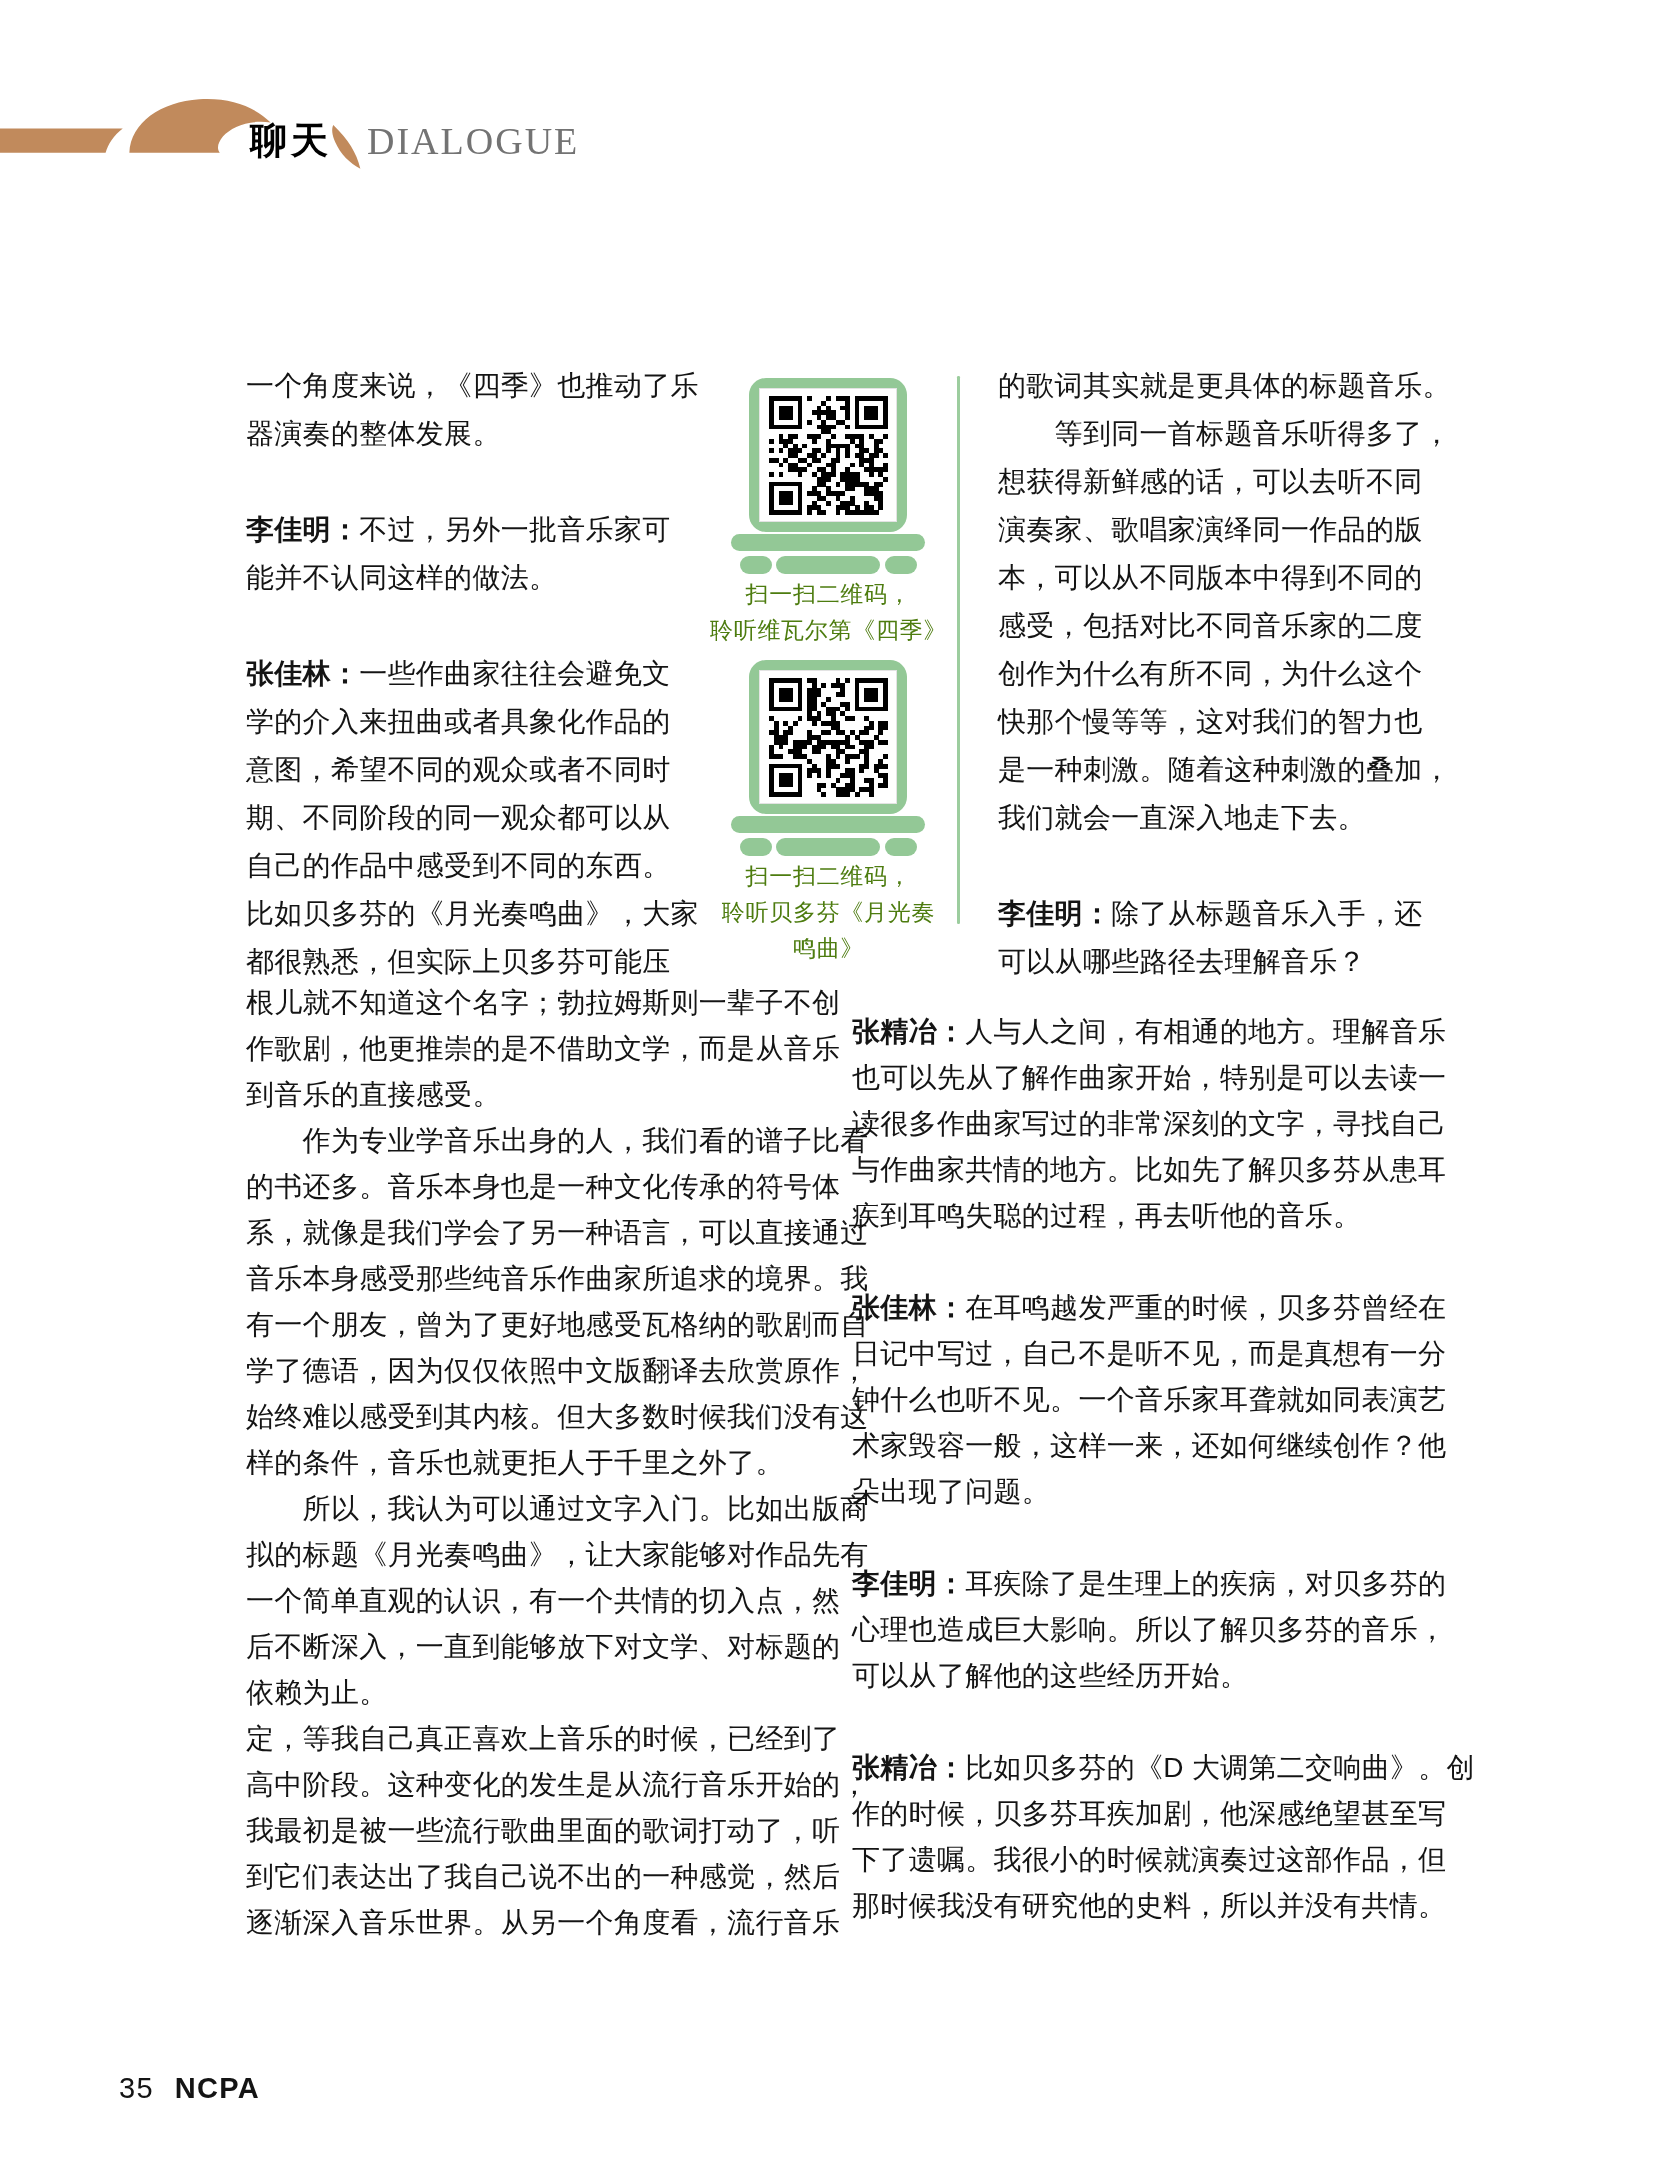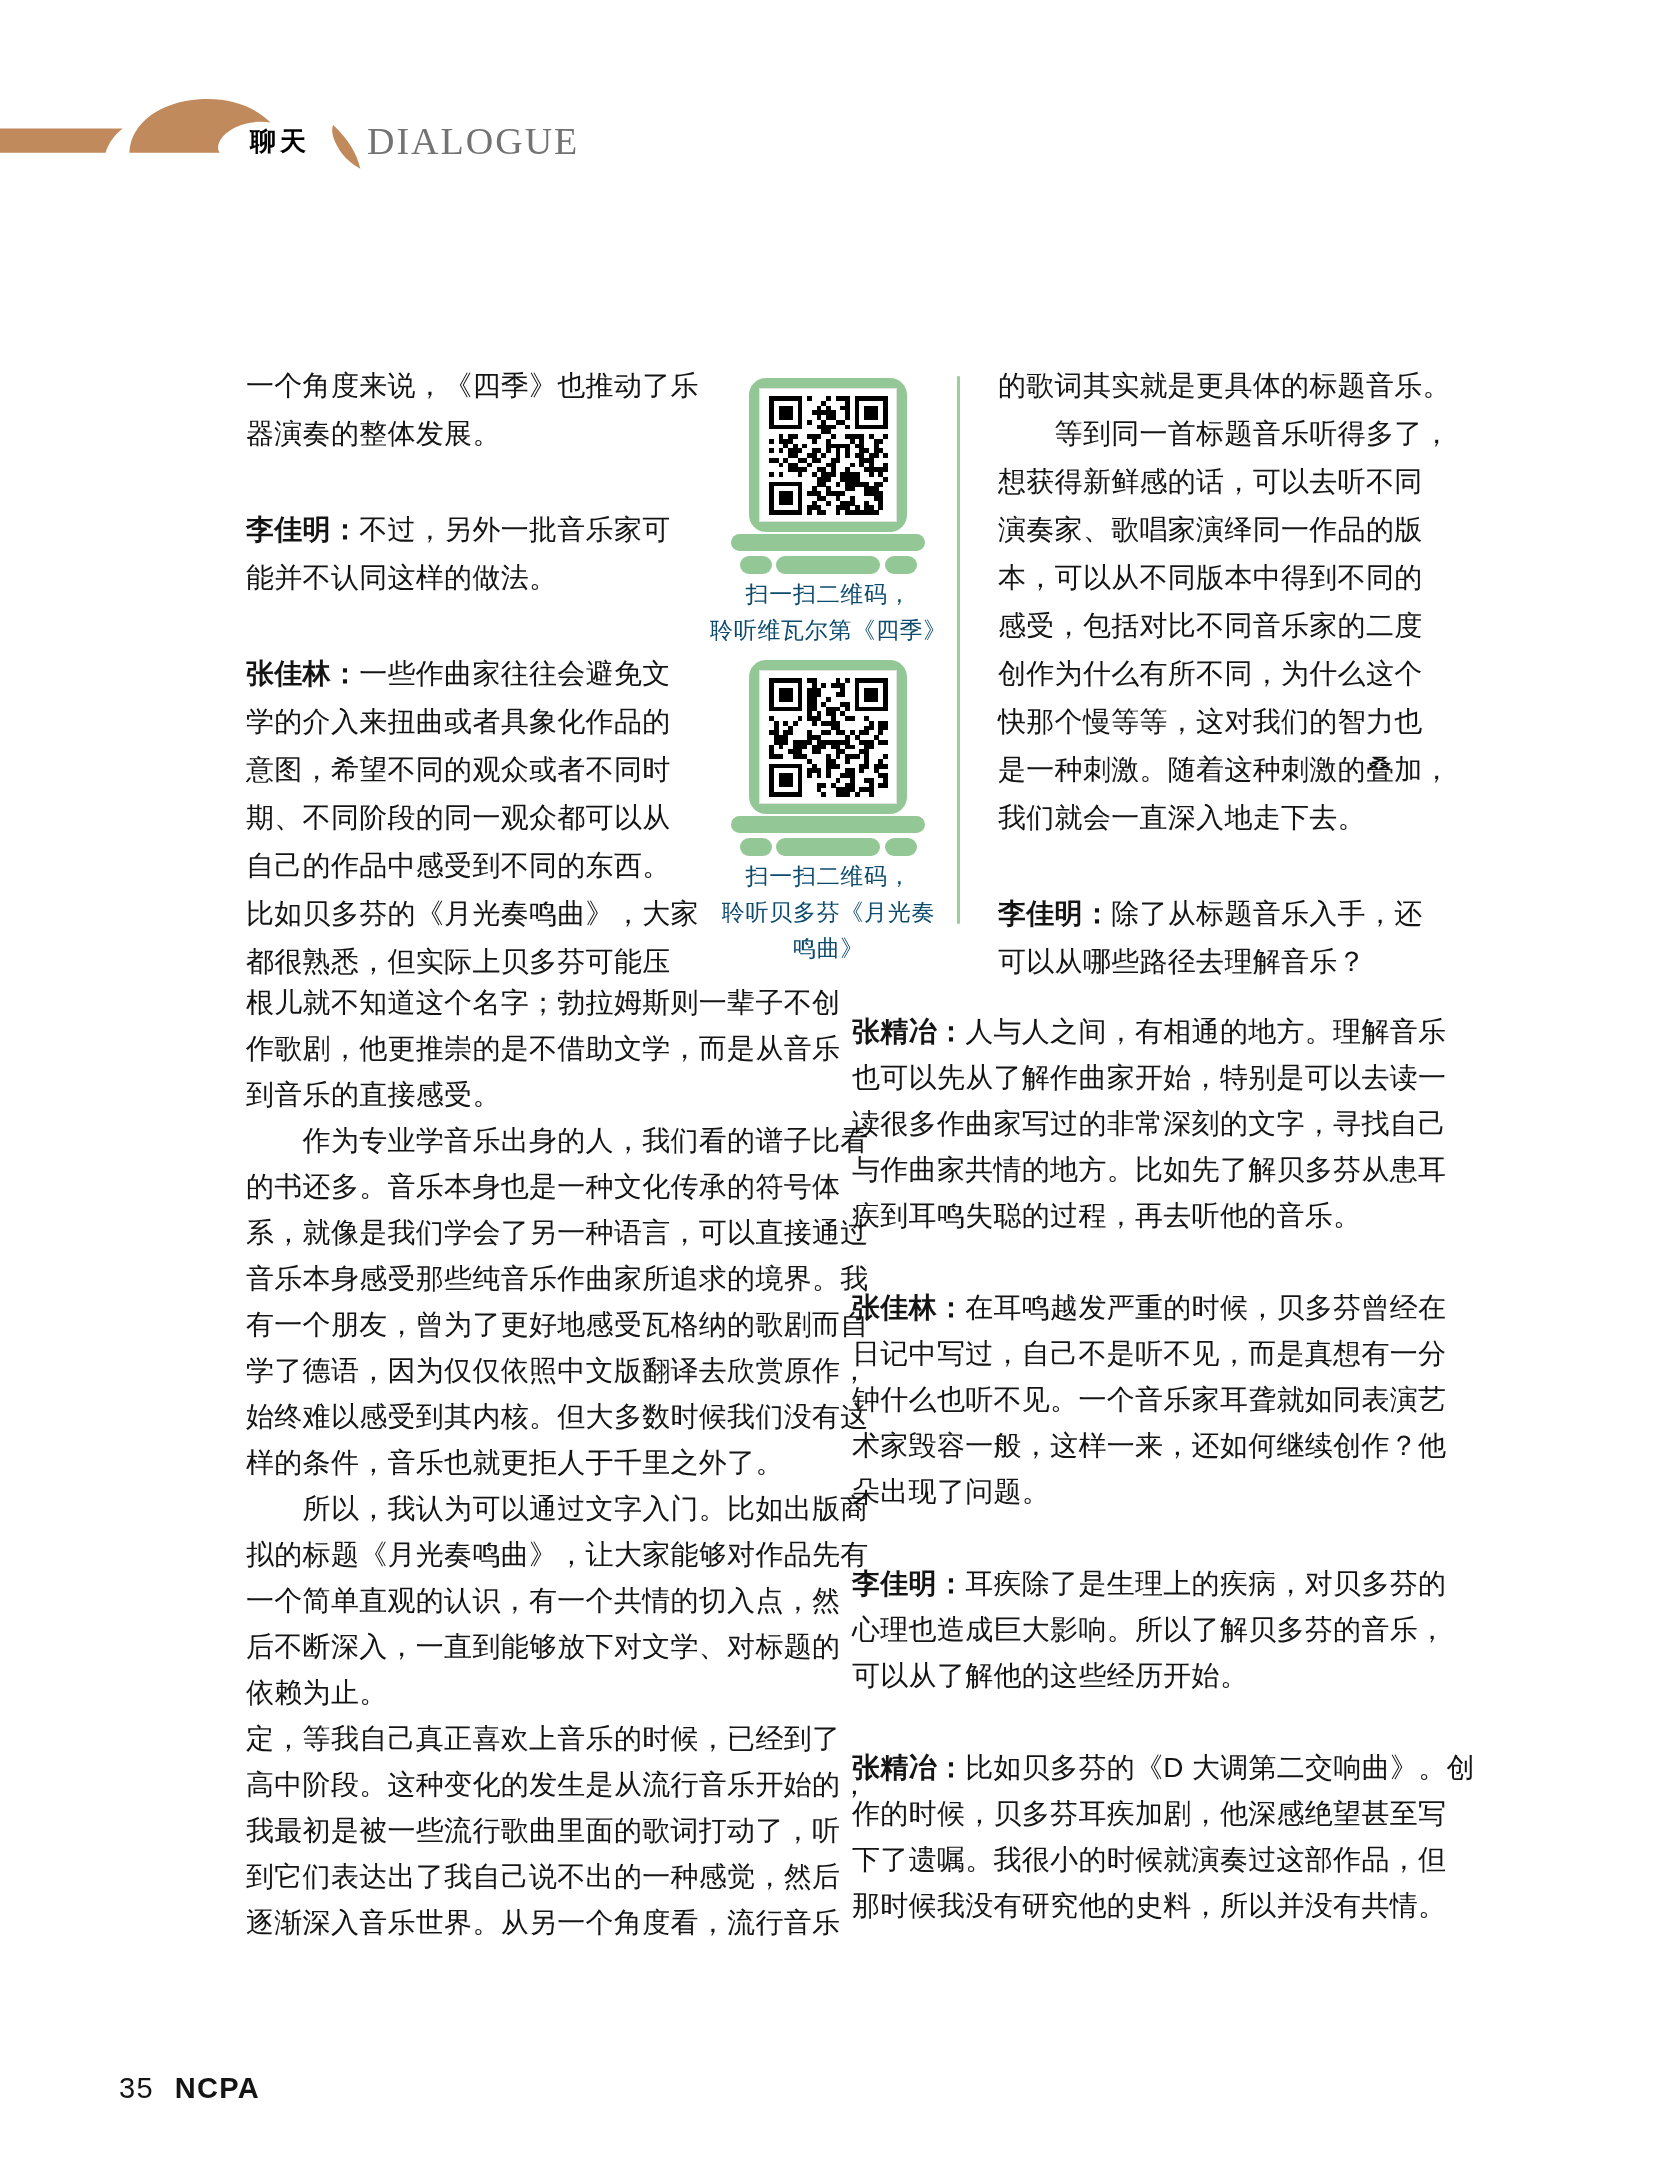--- a/index.html
+++ b/index.html
@@ -3,21 +3,21 @@
 <meta charset="utf-8">
 <style>
   html,body{margin:0;padding:0;}
   body{
     width:1676px;height:2183px;position:relative;background:#ffffff;overflow:hidden;
     font-family:"Liberation Sans","DejaVu Sans",sans-serif;color:#141414;
   }
   
   #header-svg{position:absolute;left:0;top:92px;width:594px;height:86px;}
   .hdr-cn{
-    position:absolute;left:250px;top:121px;font-size:26px;font-weight:700;
+    position:absolute;left:250px;top:121px;font-size:37px;font-weight:700;
     letter-spacing:4px;color:#000;line-height:40px;
   }
   .hdr-en{
     position:absolute;left:367px;top:120px;font-family:"Liberation Serif","DejaVu Serif",serif;
     font-size:38px;letter-spacing:2px;color:#737373;line-height:42px;
   }
   
   .textcol{position:absolute;}
   .line{
     height:var(--lh);line-height:var(--lh);font-size:28px;letter-spacing:0.3px;
@@ -45,21 +45,21 @@
   }
   .feet{
     position:absolute;left:-9.2px;top:178px;width:177px;height:18px;
     display:flex;justify-content:space-between;
   }
   .foot{height:18px;background:#93c896;border-radius:9.2px;}
   .foot.small{width:32px;}
   .foot.wide{width:104px;}
   .qr-caption{
     position:absolute;left:-69px;width:297px;text-align:center;
-    color:#0c4a6e;font-size:23px;line-height:36px;letter-spacing:0.7px;
+    color:#4d7c0f;font-size:23px;line-height:36px;letter-spacing:0.7px;
   }
   #laptop-1{left:749px;top:378px;}
   #laptop-2{left:749px;top:660px;}
   #laptop-1 .qr-caption{top:198px;}
   #laptop-2 .qr-caption{top:198px;}
   #separator-line{
     position:absolute;left:957px;top:376px;width:2.6px;height:548px;
     background:#9ccd9e;border-radius:1.3px;
   }
   

